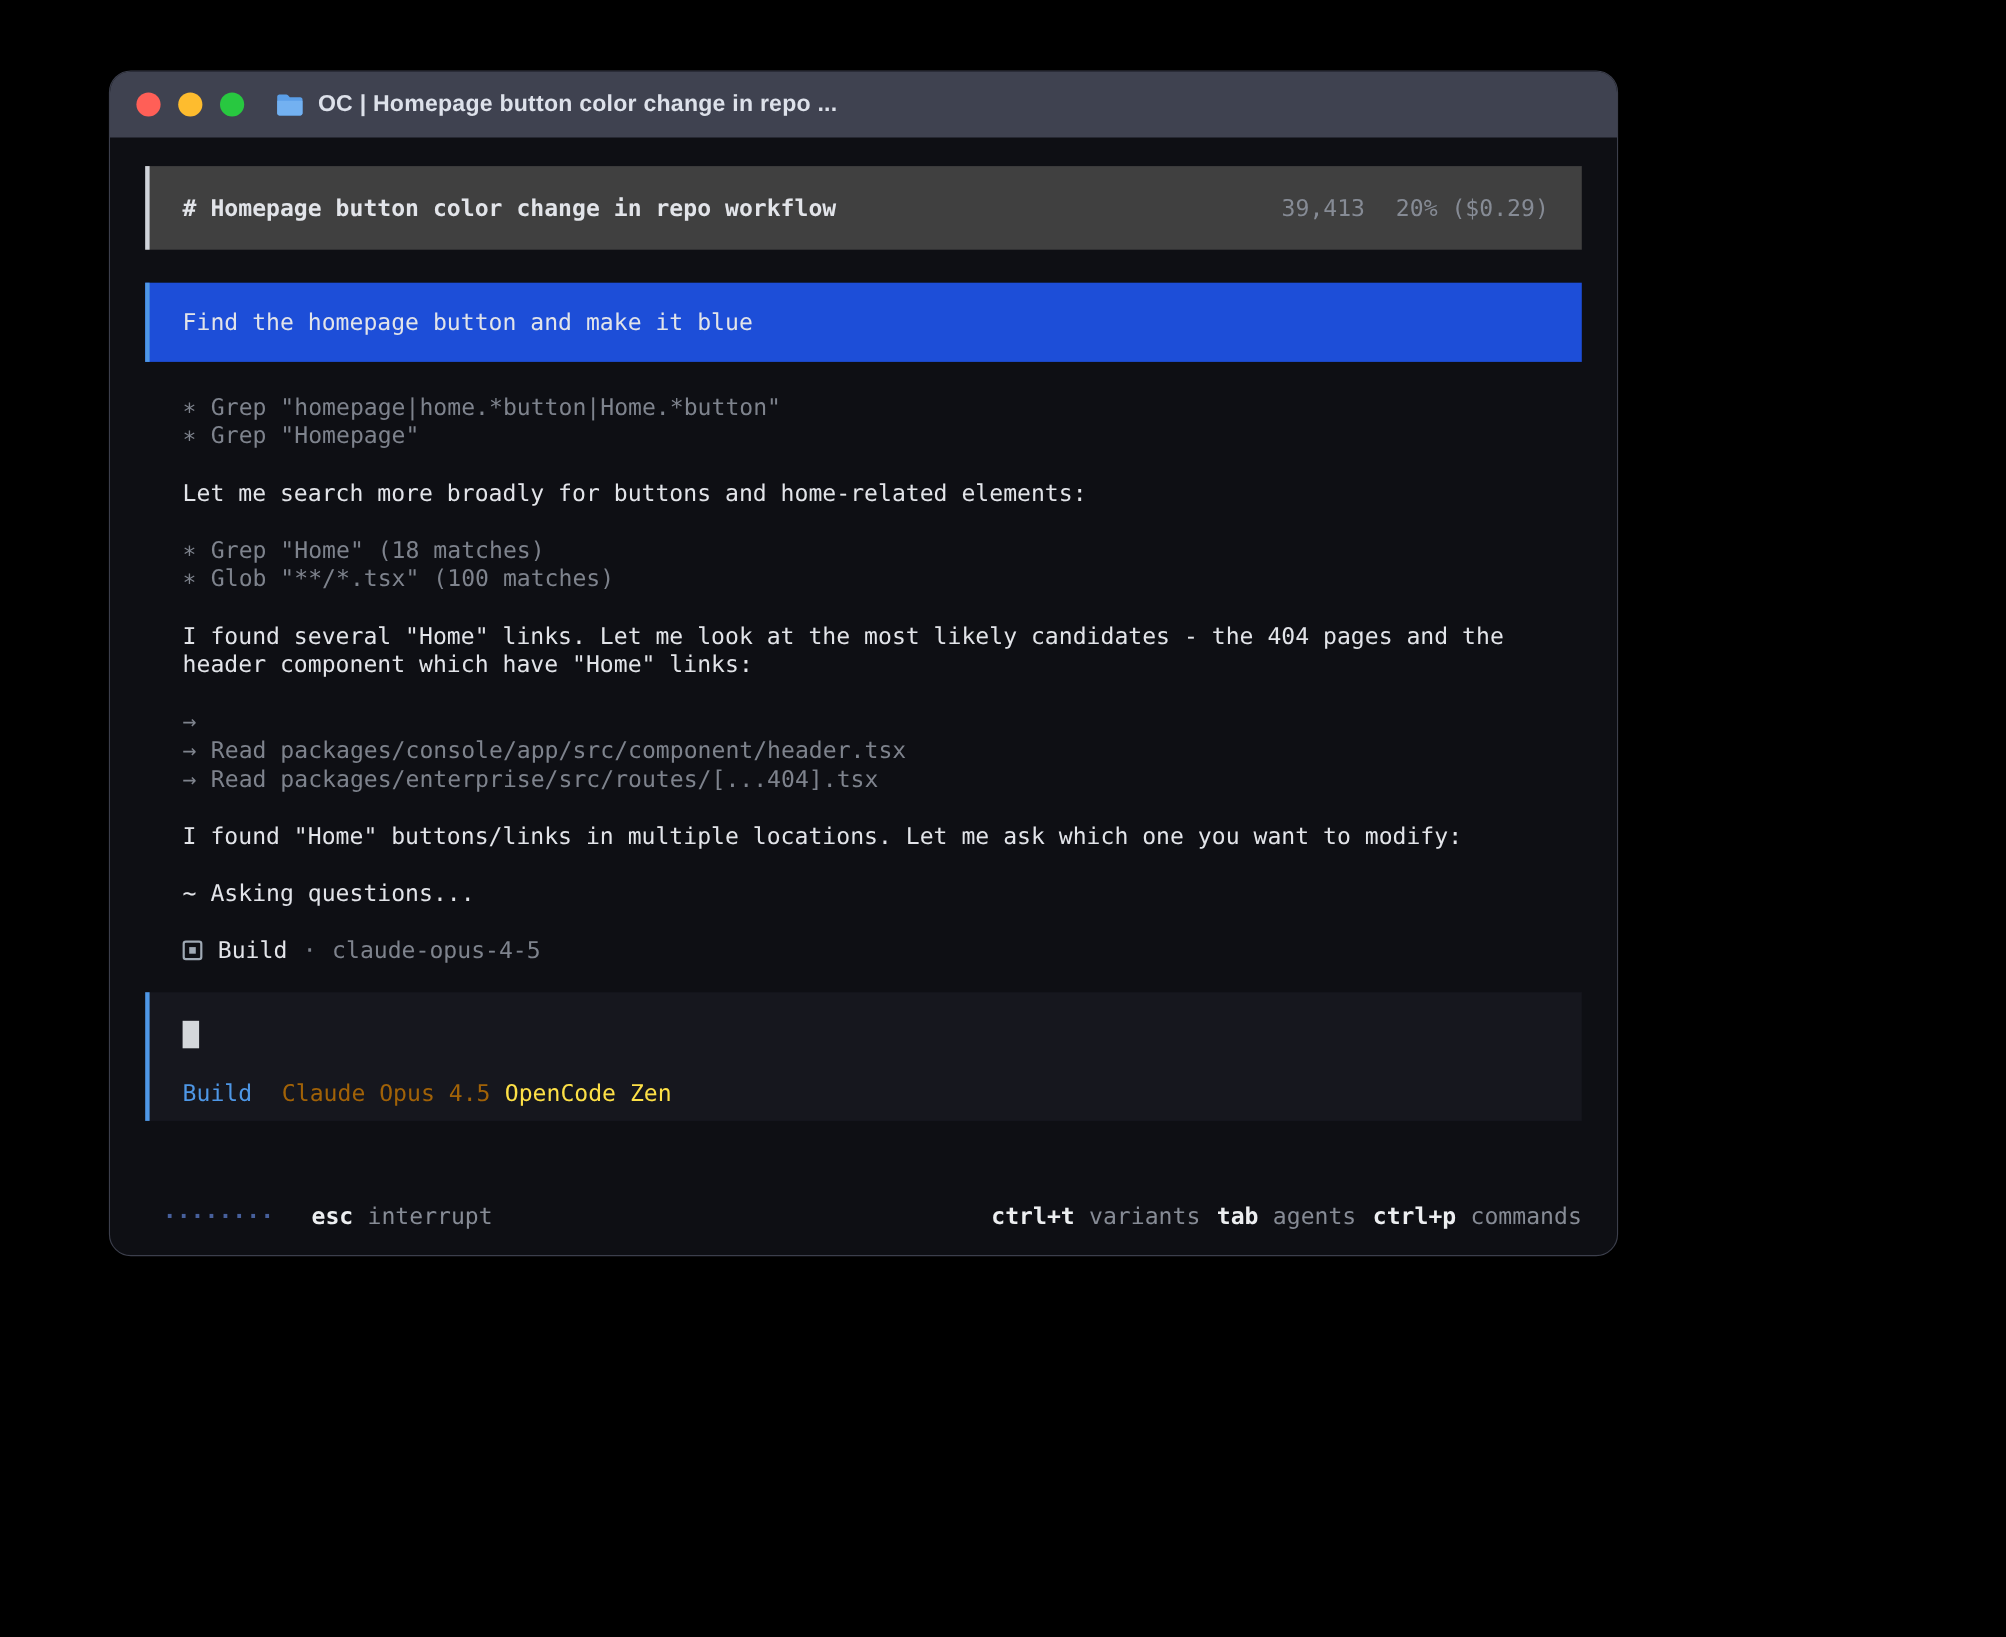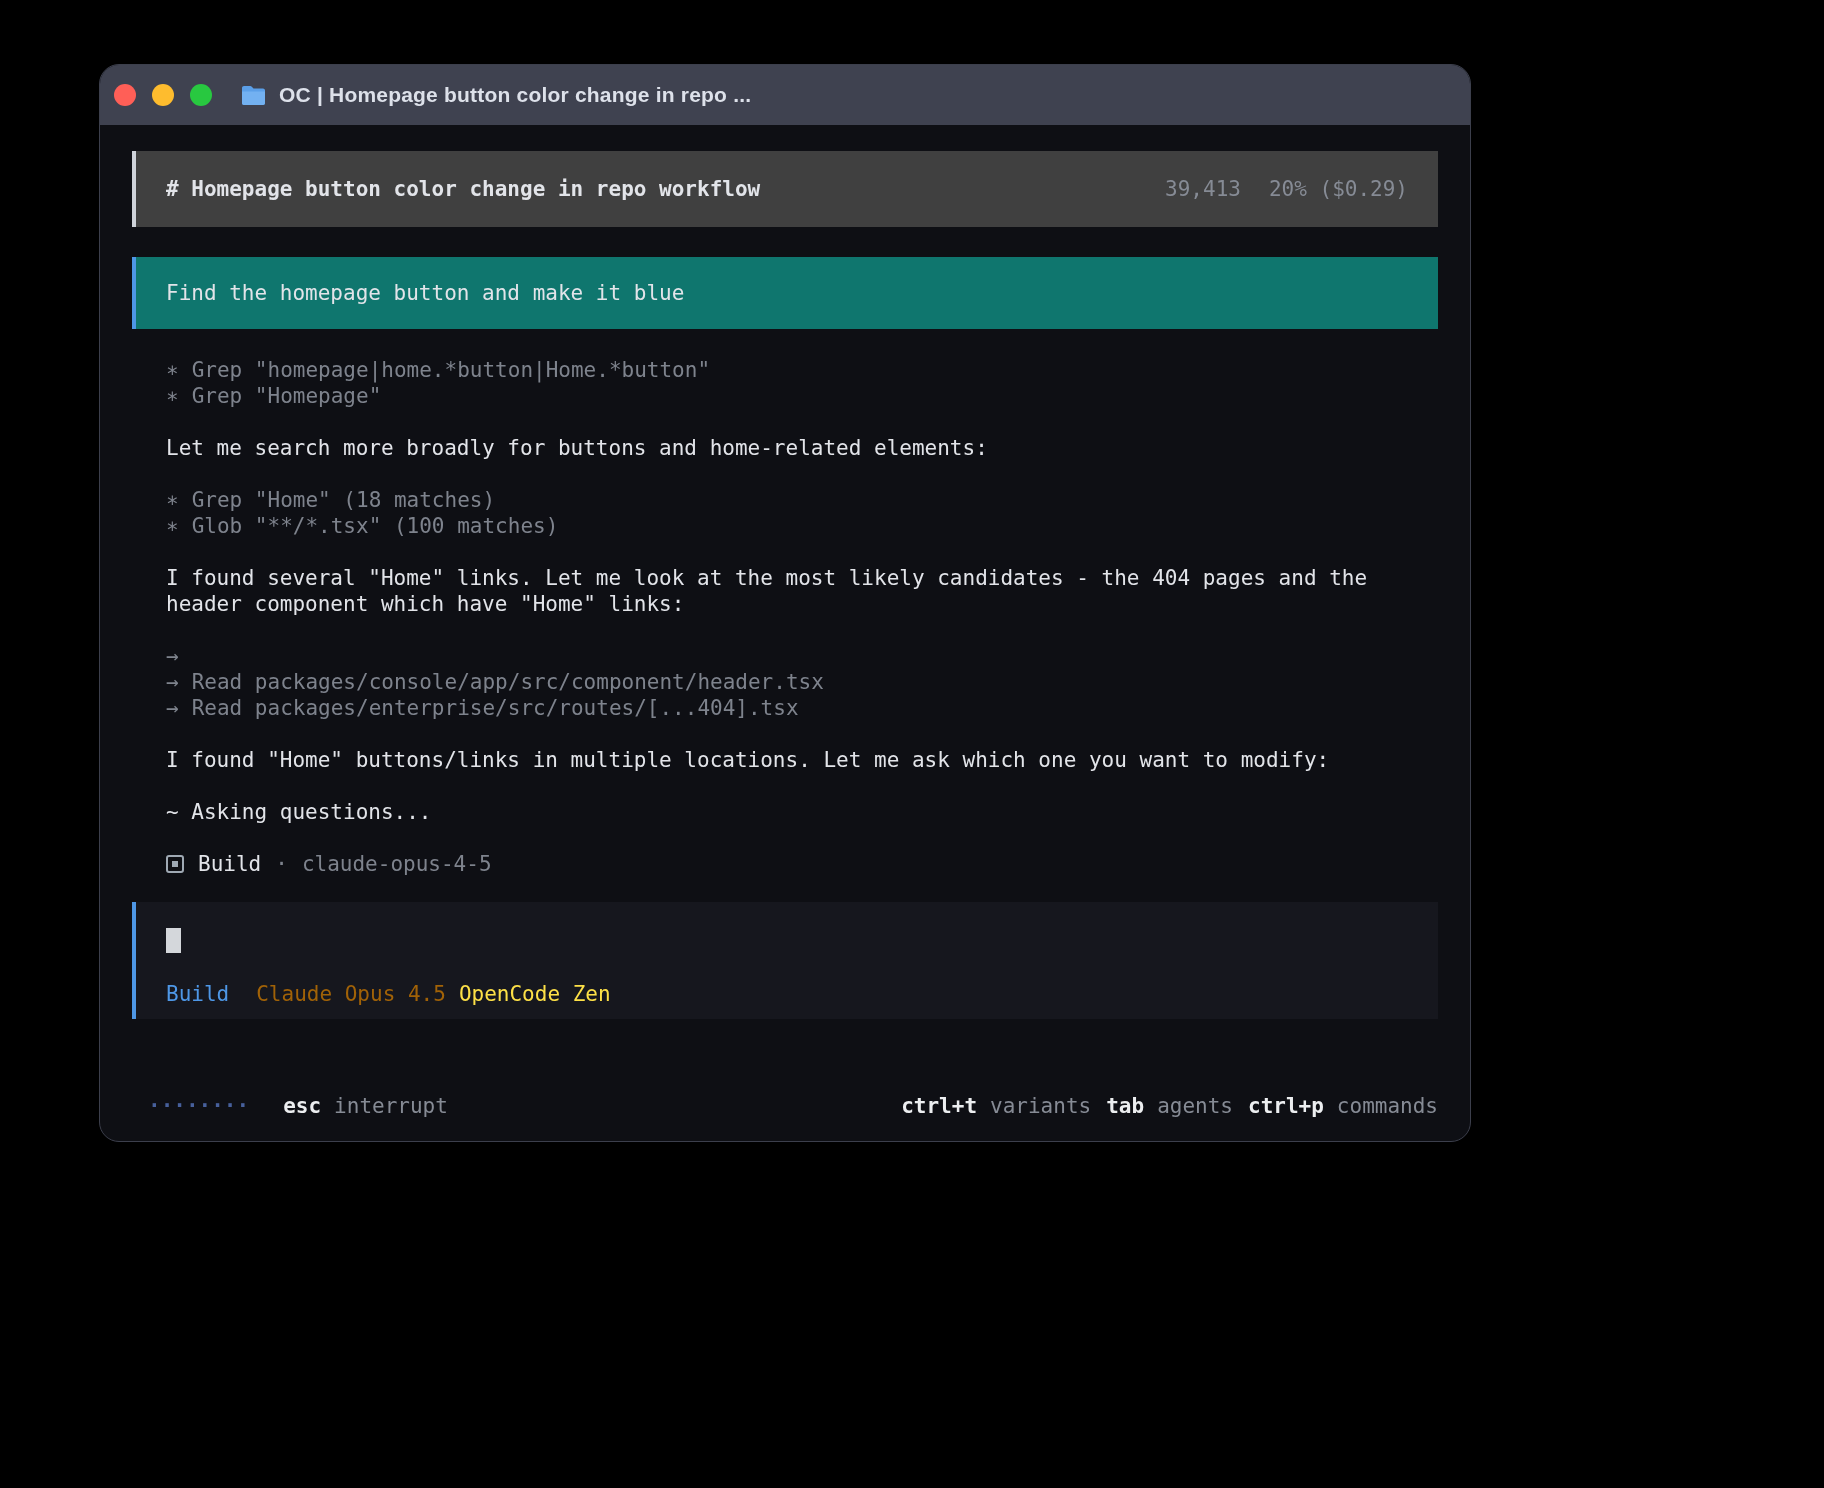--- a/index.html
+++ b/index.html
@@ -8,21 +8,21 @@
 
   .window {
     position:absolute; left:99px; top:64px; width:1372px; height:1078px;
     background:#0e0f14; border-radius:20px; border:1px solid #3c3f4c;
     overflow:hidden; display:flex; flex-direction:column;
   }
 
   
   .titlebar {
     flex:0 0 60px; background:#3f4250; display:flex; align-items:center;
-    padding:0 14px;
+    padding:0 24px;
   }
   .traffic { display:flex; align-items:center; gap:16px; }
   .tl { width:22px; height:22px; border-radius:50%; }
   .tl.red    { background:#ff5f57; }
   .tl.yellow { background:#febc2e; }
   .tl.green  { background:#28c840; }
   .titlewrap {
     display:flex; align-items:center; gap:12px; margin-left:28px;
     font-family:"Liberation Sans", sans-serif; font-weight:700; font-size:21px;
     color:#dde1ea; letter-spacing:.2px;
@@ -36,21 +36,21 @@
   }
 
   .session-header {
     background:#404040; border-left:4px solid #cfd3da;
     padding:25px 30px; display:flex; justify-content:space-between; align-items:center;
     font-weight:700;
   }
   .stats { display:flex; gap:28px; color:#868b95; font-weight:400; }
 
   .user-msg {
-    background:#0f766e; border-left:4px solid #4e97e6;
+    background:#1d4ed8; border-left:4px solid #4e97e6;
     padding:23px 30px; margin-top:30px;
   }
 
   .transcript { margin:28px 0 0 34px; width:1274px; }
   .group { margin-bottom:26px; }
   .group:last-child { margin-bottom:0; }
   .tool-line { display:flex; gap:13px; color:#7e838d; }
   .muted { color:#7e838d; }
   .agent-row { display:flex; align-items:center; gap:14px; }
   .agent-icon {

